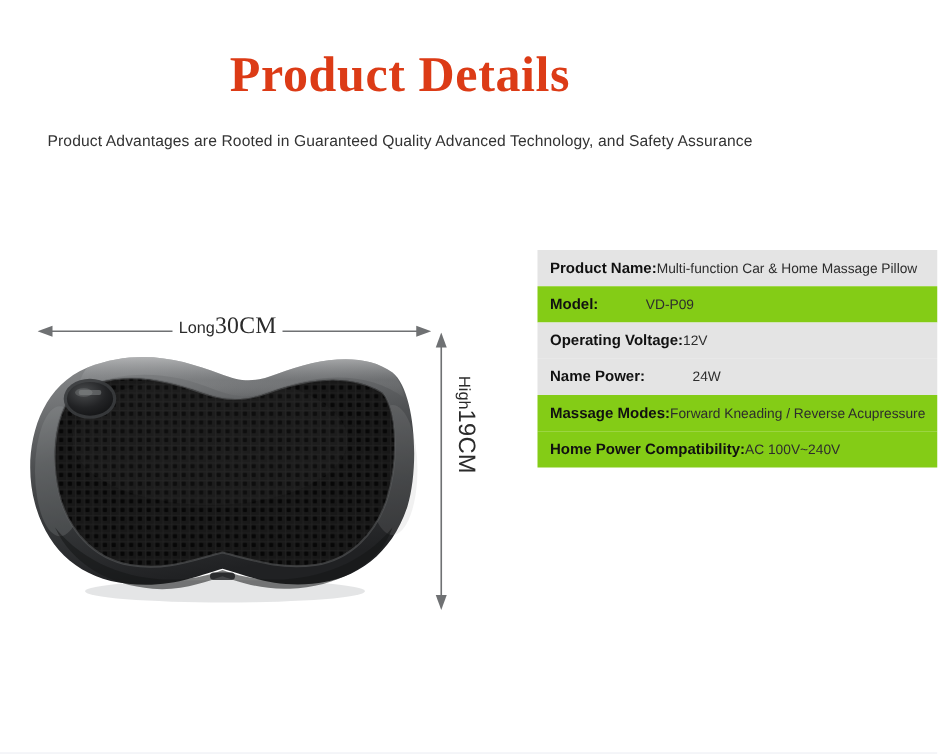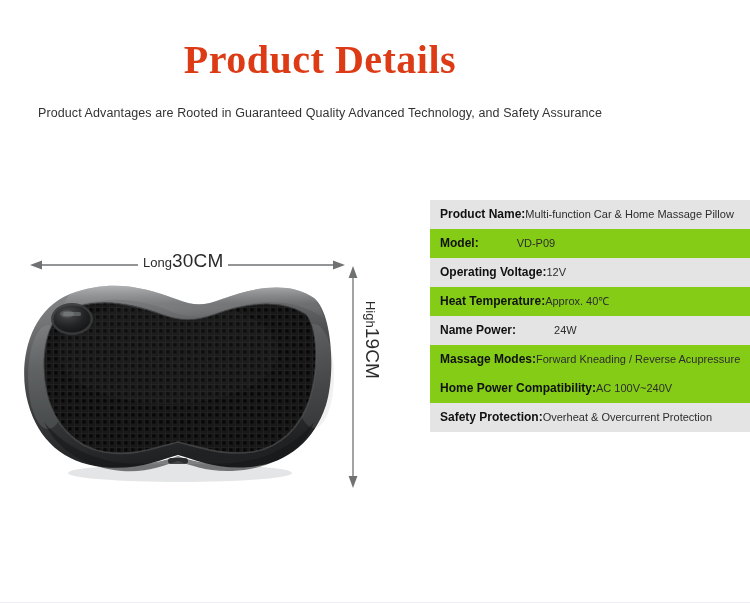--- a/index.html
+++ b/index.html
@@ -67,20 +67,21 @@
     padding: 0 5px;
     white-space: nowrap;
     color: #2b2b2b;
   }
   #dim-horizontal-label .dim-pre {
     font-size: 13px;
   }
   #dim-horizontal-label .dim-val {
     font-size: 19px;
     letter-spacing: 0.2px;
+    font-family: Liberation Serif, serif;
   }
 
   
   #dim-vertical {
     position: absolute;
     left: 336px;
     top: 266px;
     width: 34px;
     height: 222px;
   }
@@ -283,30 +284,24 @@
 <div id="spec-table">
   <div class="spec-row shaded" data-wide="false">
     <span class="spec-label">Product Name:</span><span class="spec-gap"></span><span class="spec-value">Multi-function Car &amp; Home Massage Pillow</span>
   </div>
   <div class="spec-row plain" data-wide="true">
     <span class="spec-label">Model:</span><span class="spec-gap"></span><span class="spec-value">VD-P09</span>
   </div>
   <div class="spec-row shaded" data-wide="false">
     <span class="spec-label">Operating Voltage:</span><span class="spec-gap"></span><span class="spec-value">12V</span>
   </div>
-  <div class="spec-row plain" data-wide="false">
-    <span class="spec-label">Heat Temperature:</span><span class="spec-gap"></span><span class="spec-value">Approx. 40℃</span>
-  </div>
   <div class="spec-row shaded" data-wide="true">
     <span class="spec-label">Name Power:</span><span class="spec-gap"></span><span class="spec-value">24W</span>
   </div>
   <div class="spec-row plain" data-wide="false">
     <span class="spec-label">Massage Modes:</span><span class="spec-gap"></span><span class="spec-value">Forward Kneading / Reverse Acupressure</span>
   </div>
   <div class="spec-row plain" data-wide="false">
     <span class="spec-label">Home Power Compatibility:</span><span class="spec-gap"></span><span class="spec-value">AC 100V~240V</span>
   </div>
-  <div class="spec-row shaded" data-wide="false">
-    <span class="spec-label">Safety Protection:</span><span class="spec-gap"></span><span class="spec-value">Overheat &amp; Overcurrent Protection</span>
-  </div>
 </div>
 
 <div id="bottom-rule"></div>
 
 </body></html>

